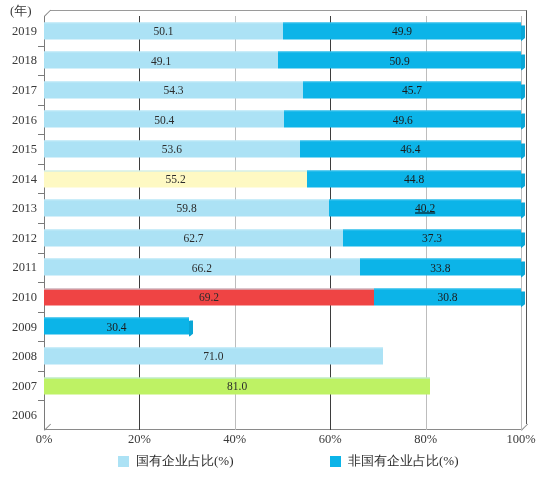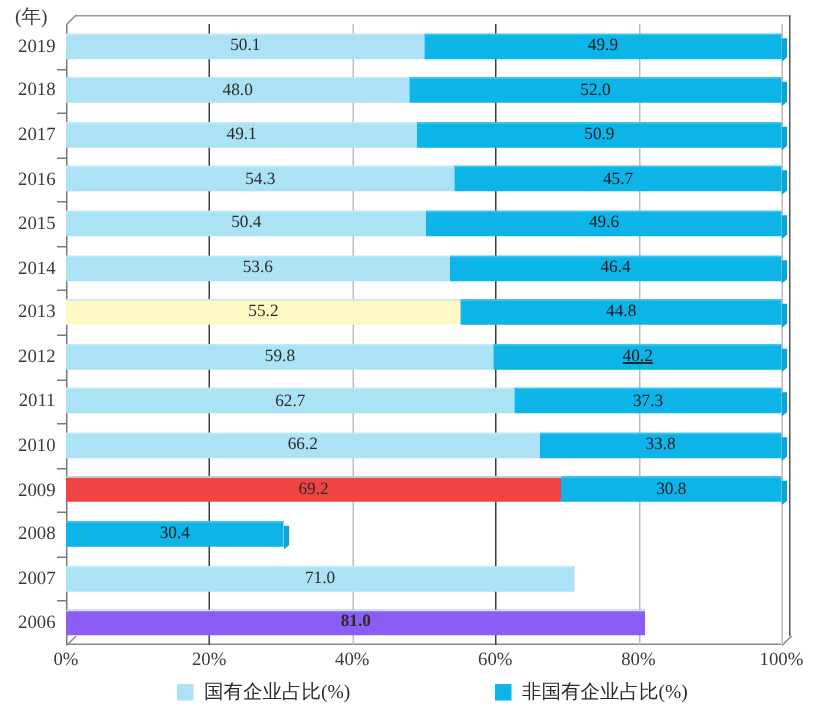--- a/index.html
+++ b/index.html
@@ -161,30 +161,20 @@
           <div class="seg seg-a" style="width: 50.1%; background: rgb(172, 226, 245);">
             <span class="val">50.1</span>
           </div>
           <div class="seg seg-b" style="width: 49.9%; background: rgb(12, 180, 232);">
             <span class="val">49.9</span>
           </div>
         </div>
       </div>
       <div class="row" style="height: 29.5714px;">
         <div class="bar-wrap">
-          <div class="seg seg-a" style="width: 48%; background: rgb(172, 226, 245);">
-            <span class="val">48.0</span>
-          </div>
-          <div class="seg seg-b" style="width: 52%; background: rgb(12, 180, 232);">
-            <span class="val">52.0</span>
-          </div>
-        </div>
-      </div>
-      <div class="row" style="height: 29.5714px;">
-        <div class="bar-wrap">
           <div class="seg seg-a" style="width: 49.1%; background: rgb(172, 226, 245);">
             <span class="val">49.1</span>
           </div>
           <div class="seg seg-b" style="width: 50.9%; background: rgb(12, 180, 232);">
             <span class="val">50.9</span>
           </div>
         </div>
       </div>
       <div class="row" style="height: 29.5714px;">
         <div class="bar-wrap">
@@ -275,21 +265,21 @@
       </div>
       <div class="row" style="height: 29.5714px;">
         <div class="bar-wrap">
           <div class="seg seg-a" style="width: 71%; background: rgb(172, 226, 245);">
             <span class="val">71.0</span>
           </div>
         </div>
       </div>
       <div class="row" style="height: 29.5714px;">
         <div class="bar-wrap">
-          <div class="seg seg-a" style="width: 81%; background: #8b5cf6; font-weight: bold;">
+          <div class="seg seg-a" style="width: 81%; background: #bef264;">
             <span class="val">81.0</span>
           </div>
         </div>
       </div>
     </div>
 
   <div class="xlabels" id="xlabels">
       <div class="xlabel" style="left: 44px;">0%</div>
       <div class="xlabel" style="left: 139.4px;">20%</div>
       <div class="xlabel" style="left: 234.8px;">40%</div>

